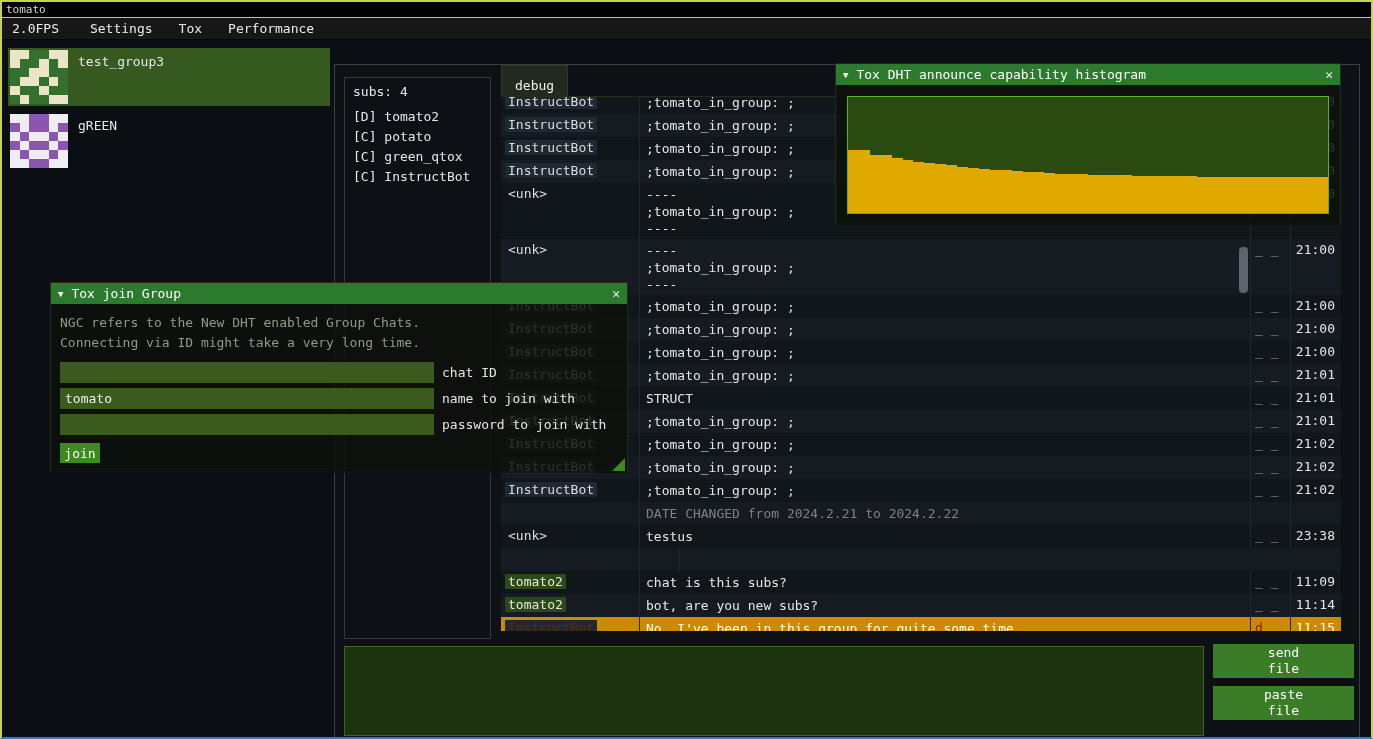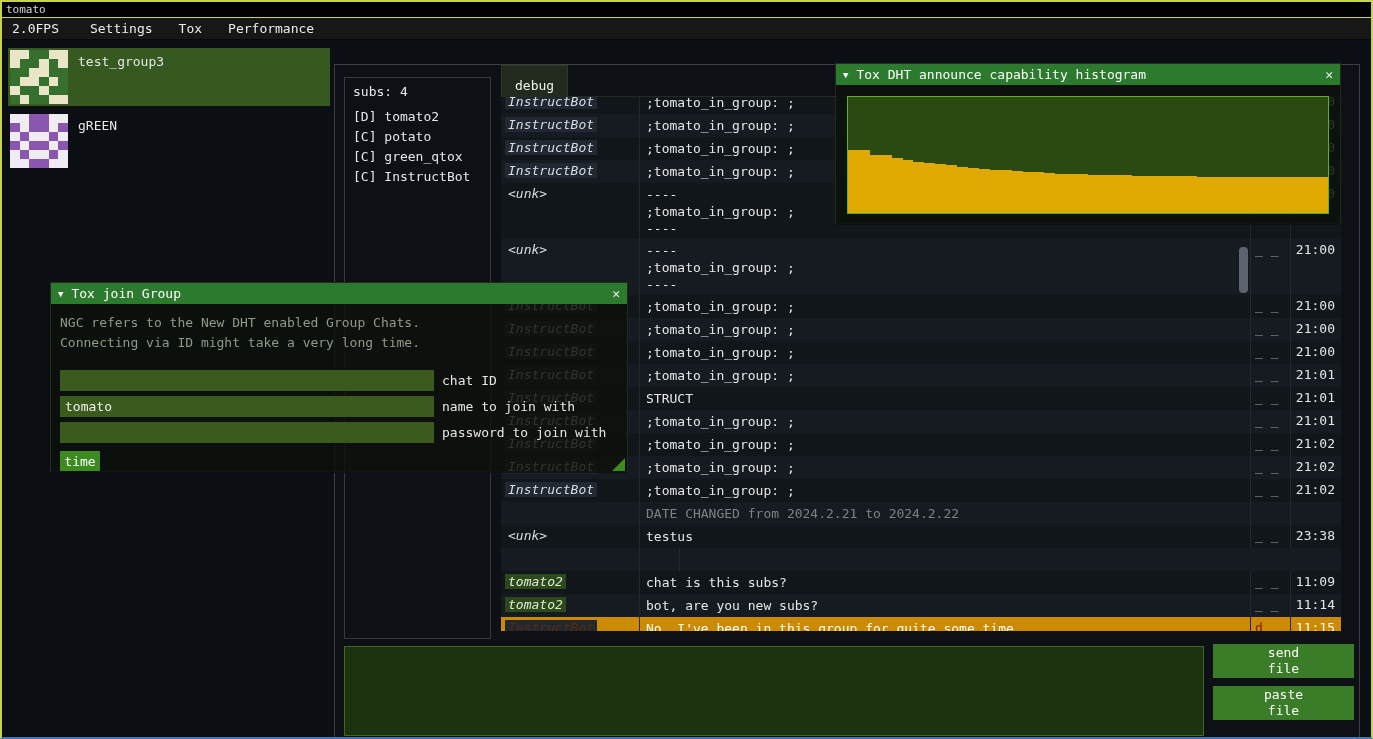--- a/index.html
+++ b/index.html
@@ -41,21 +41,21 @@
   .tab { padding:12px 13px 3px; background:#222a1e; color:#f0f0f0;
          border:1px solid #2e3826; border-bottom:none; }
 
   .messages { position:absolute; left:166px; top:32px; width:840px; height:534px;
               overflow:hidden; background:#10151a; }
   .mrows { margin-top:-6px; }
   .mrow { display:flex; min-height:23px; }
   .mrow.even { background:#11161b; }
   .mrow.odd  { background:#161b22; }
   .cell-name { width:139px; padding:3px 4px 2px; border-right:1px solid #23282e; color:#d9dde1; }
-  .cell-name span { padding:0 3px; display:inline-block;font-style:italic; }
+  .cell-name span { padding:0 3px; display:inline-block; }
   .name-bot { background:#212832; }
   .name-green { background:#2c491b; color:#e2ead6; }
   .name-unk { background:transparent; }
   .cell-msg { flex:1; padding:3px 6px 2px; border-right:1px solid #23282e;
               white-space:pre-line; line-height:17px; }
   .cell-flags { width:40px; padding:3px 4px 2px; border-right:1px solid #23282e; color:#9aa0a6; }
   .cell-time { width:50px; padding:3px 6px 2px 0; text-align:right; }
   .mrow.system .cell-msg { color:#808080; }
   .mrow.orange, .mrow.orange.even, .mrow.orange.odd { background:#cc8a00; }
   .mrow.orange .cell-name { color:#5a2e00; }
@@ -77,21 +77,21 @@
   
   .float { position:absolute; border:1px solid #222b1c; }
   .float-title { height:21px; background:#2c7a2e; display:flex; align-items:center;
                  padding:0 7px; color:#ffffff; }
   .float-title .arrow { font-size:9px; margin-right:8px; }
   .float-title .close { margin-left:auto; font-size:13px; color:#eaeaea; cursor:default; }
 
   .join { left:48px; top:280px; width:578px; height:190px; }
   .join-body { position:relative; height:169px; background:rgba(13,17,11,0.84); padding:9px 9px; }
   .info-line { color:#8f9a88; line-height:20px; }
-  .fields { margin-top:17px; }
+  .fields { margin-top:9px; }
   .field-row { display:flex; align-items:center; margin-bottom:5px; }
   .field-input { width:374px; height:21px; background:#3b5a1d; color:#eef0e8; border:none;
                  padding:0 5px; font-family:"DejaVu Sans Mono", monospace; font-size:13px; outline:none; }
   .field-label { margin-left:8px; }
   .join-btn { margin-top:3px; width:40px; height:20px; background:#3d8a21; border:none;
               color:#fff; font-family:"DejaVu Sans Mono", monospace; font-size:13px; }
   .grip { position:absolute; right:2px; bottom:2px; width:0; height:0;
           border-left:13px solid transparent; border-bottom:13px solid #3d8a21; }
 
   .histo { left:833px; top:61px; width:506px; height:161px; }
@@ -378,21 +378,21 @@
         </div>
         <div class="field-row">
           <input class="field-input" value="tomato" style="">
           <span class="field-label">name to join with</span>
         </div>
         <div class="field-row">
           <input class="field-input" value="" style="">
           <span class="field-label">password to join with</span>
         </div>
       </div>
-      <button class="join-btn">time</button>
+      <button class="join-btn">join</button>
       <div class="grip"></div>
     </div>
   </div>
 
   <div class="float histo">
     <div class="float-title">
       <span class="arrow">▼</span>
       <span>Tox DHT announce capability histogram</span>
       <span class="close">✕</span>
     </div>

